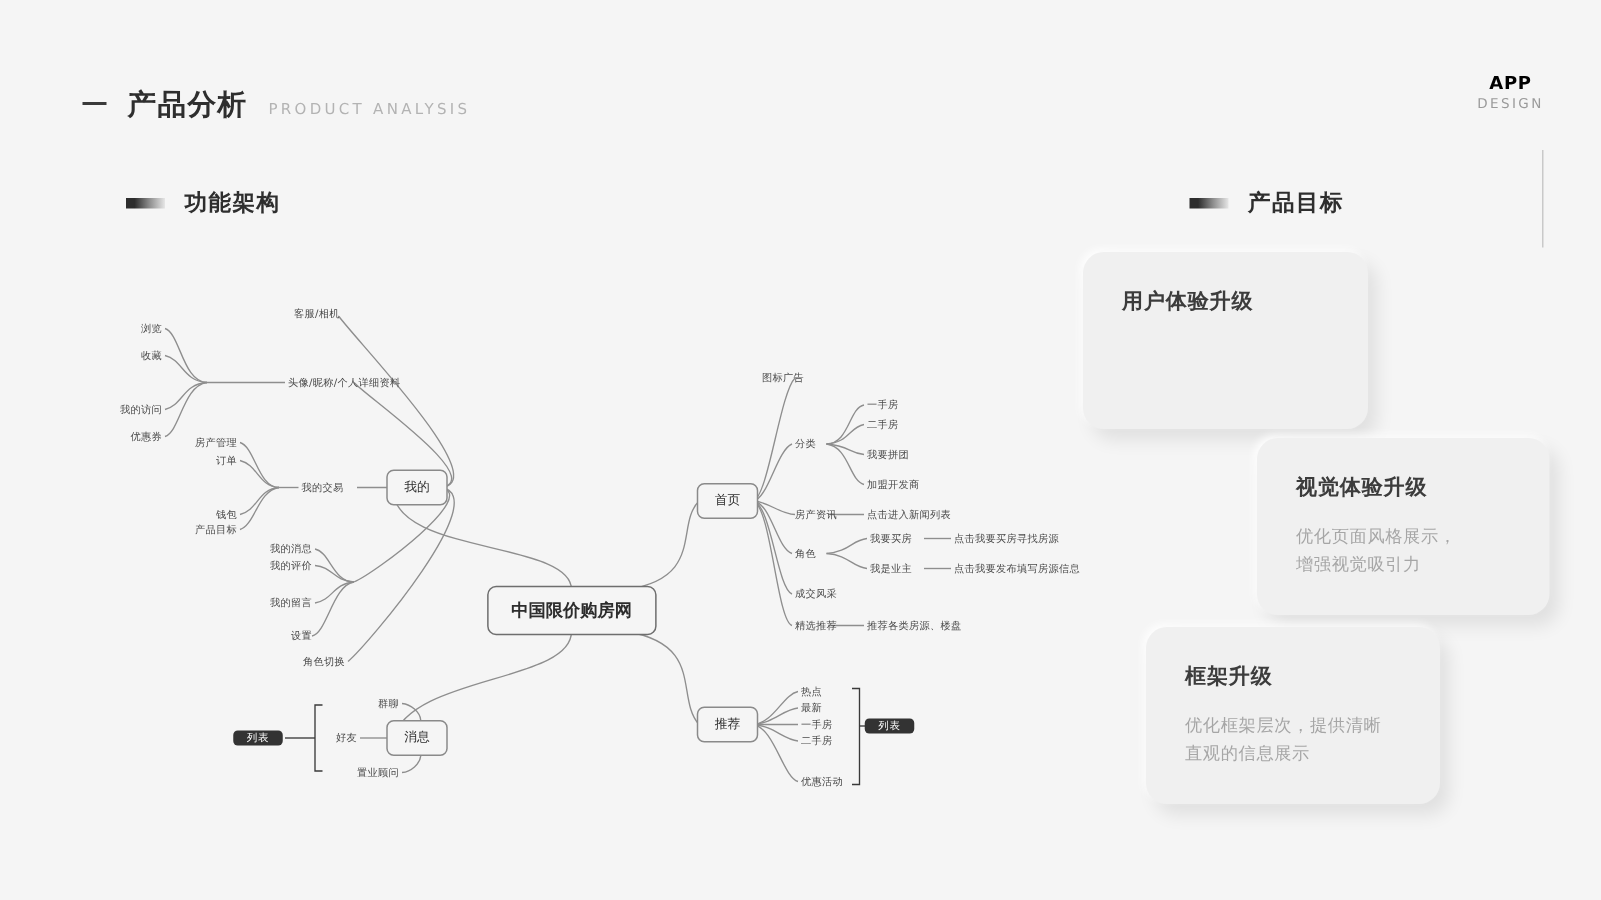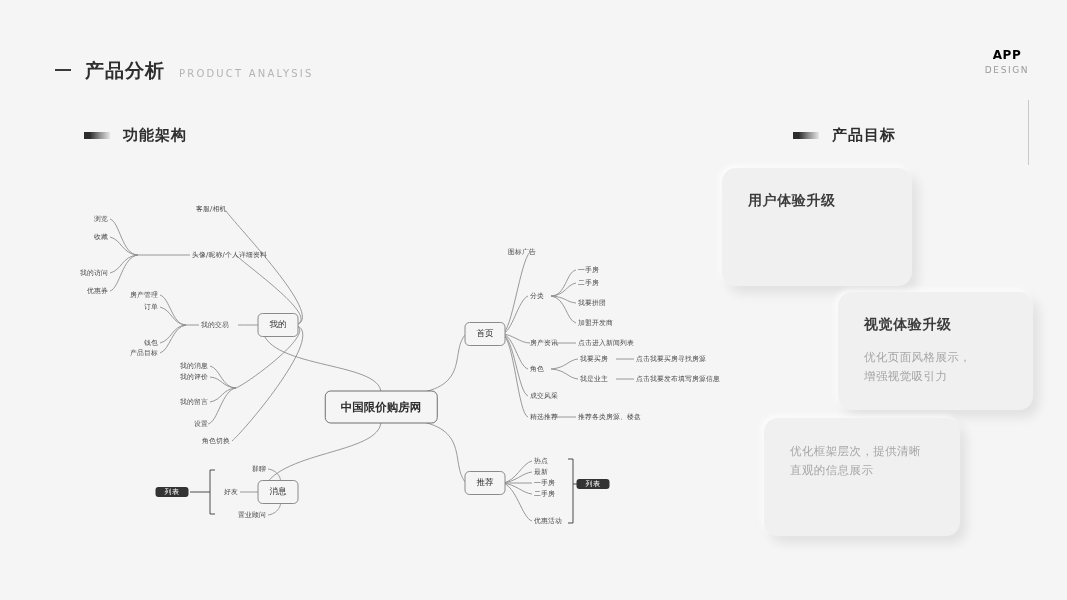--- a/index.html
+++ b/index.html
@@ -191,20 +191,21 @@
 
 <div class="goal-card" id="goal-card-0">
   <div class="card-title">用户体验升级</div>
 </div>
 <div class="goal-card" id="goal-card-1">
   <div class="card-title">视觉体验升级</div>
   <div class="card-desc" style="white-space:pre-line">优化页面风格展示，
 增强视觉吸引力</div>
 </div>
 <div class="goal-card" id="goal-card-2">
+  <div class="card-title">框架升级</div>
   <div class="card-desc" style="white-space:pre-line">优化框架层次，提供清晰
 直观的信息展示</div>
 </div>
 
 <svg id="mindmap-svg" width="1067" height="600">
   <g fill="none" stroke="#8e8e8e" stroke-width="0.9">
 
     <path d="M381,393 C381,360 260,370 262,325"></path>
 
     <path d="M418,393 C470,385 450,350 466,334"></path>

